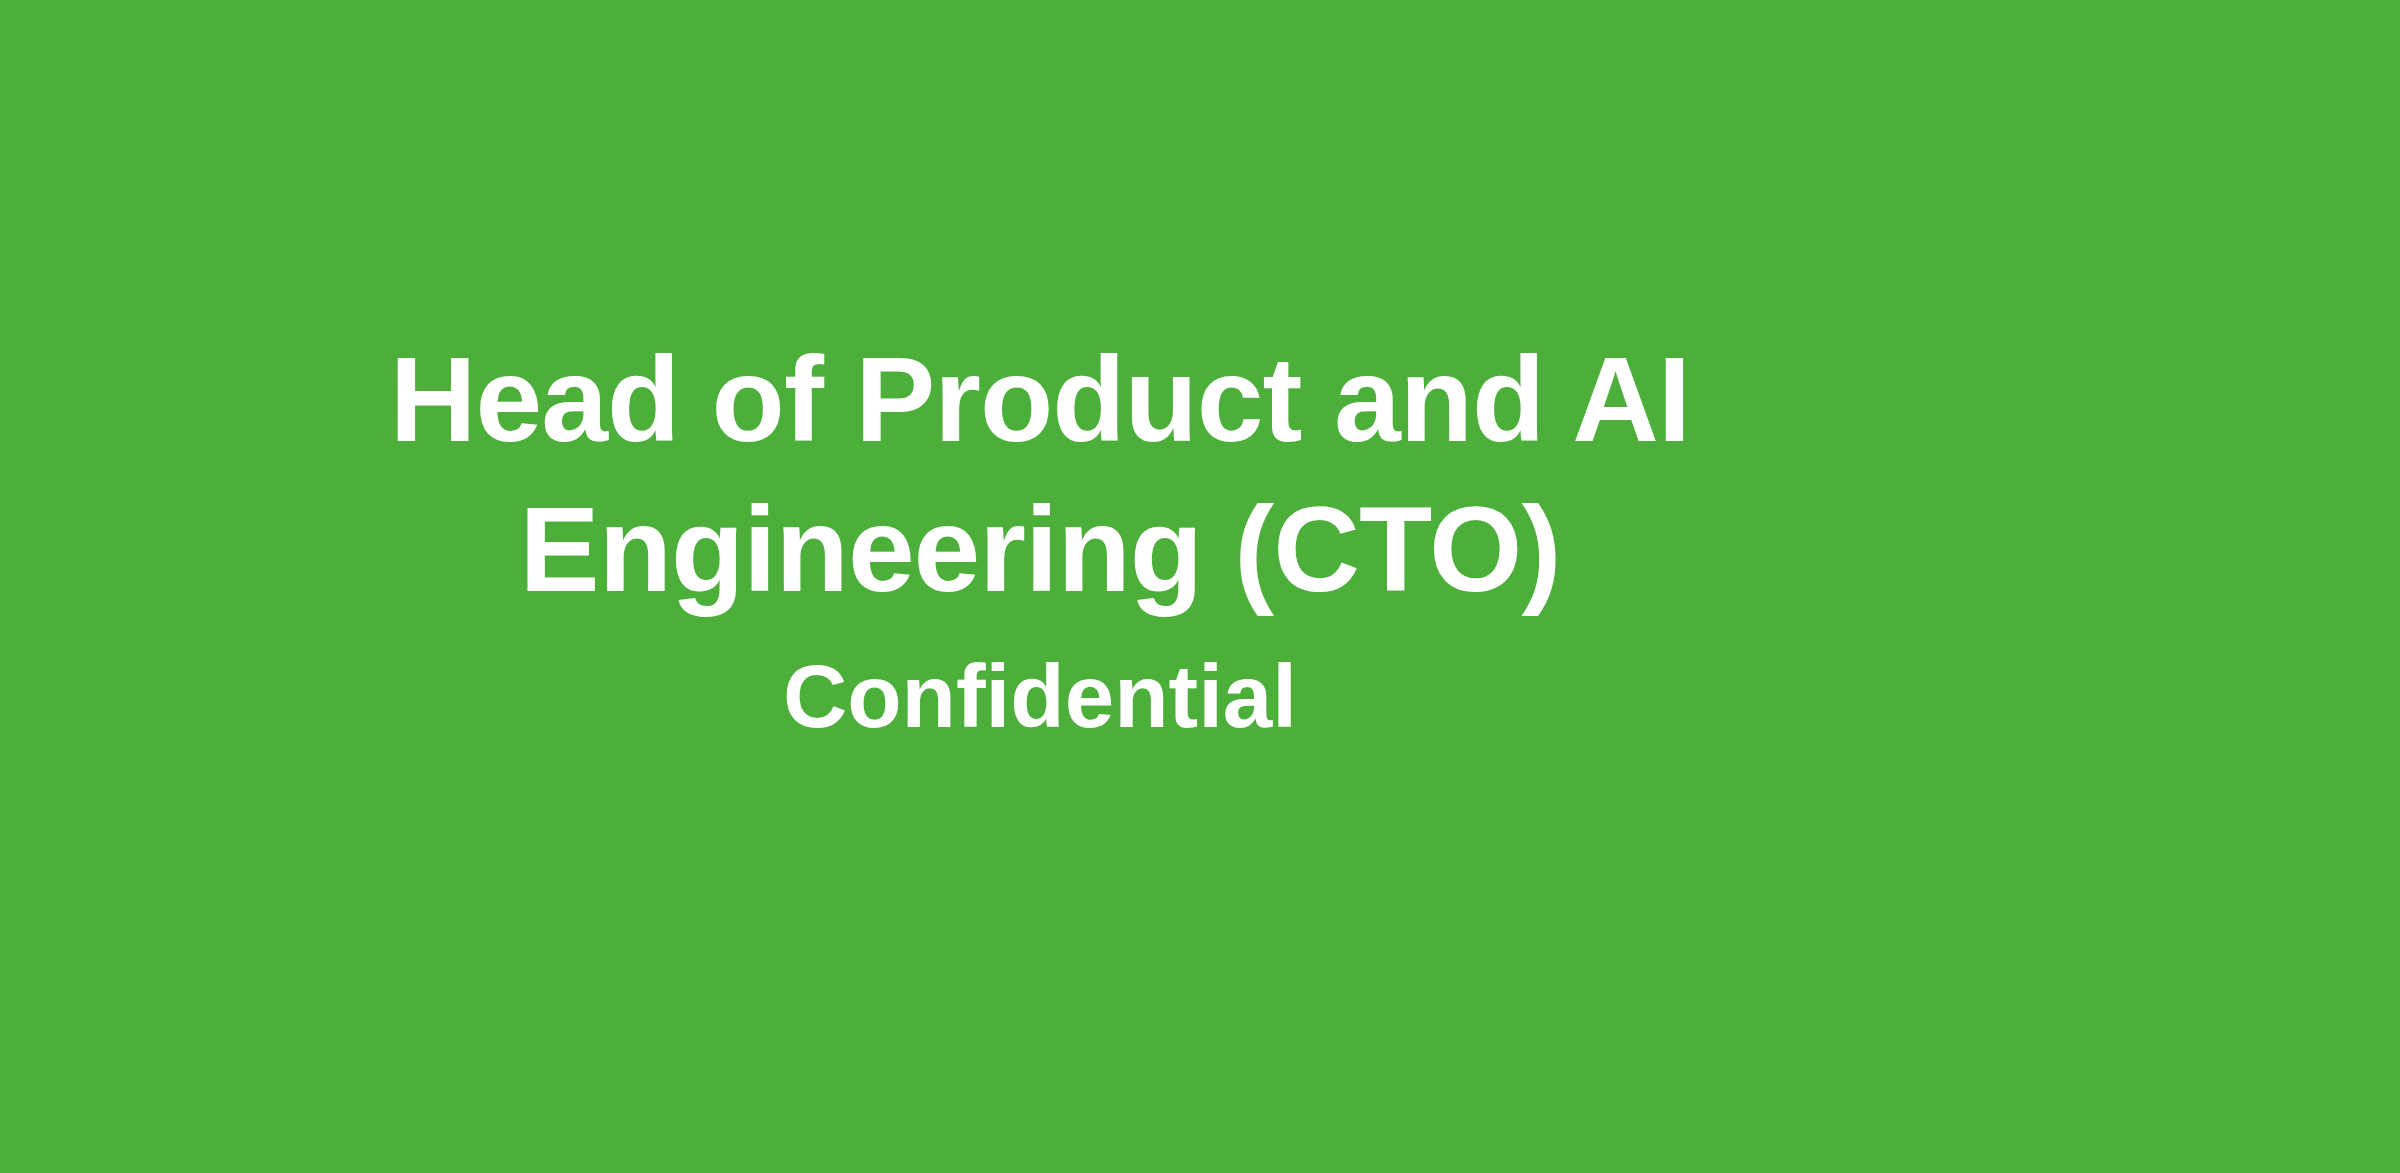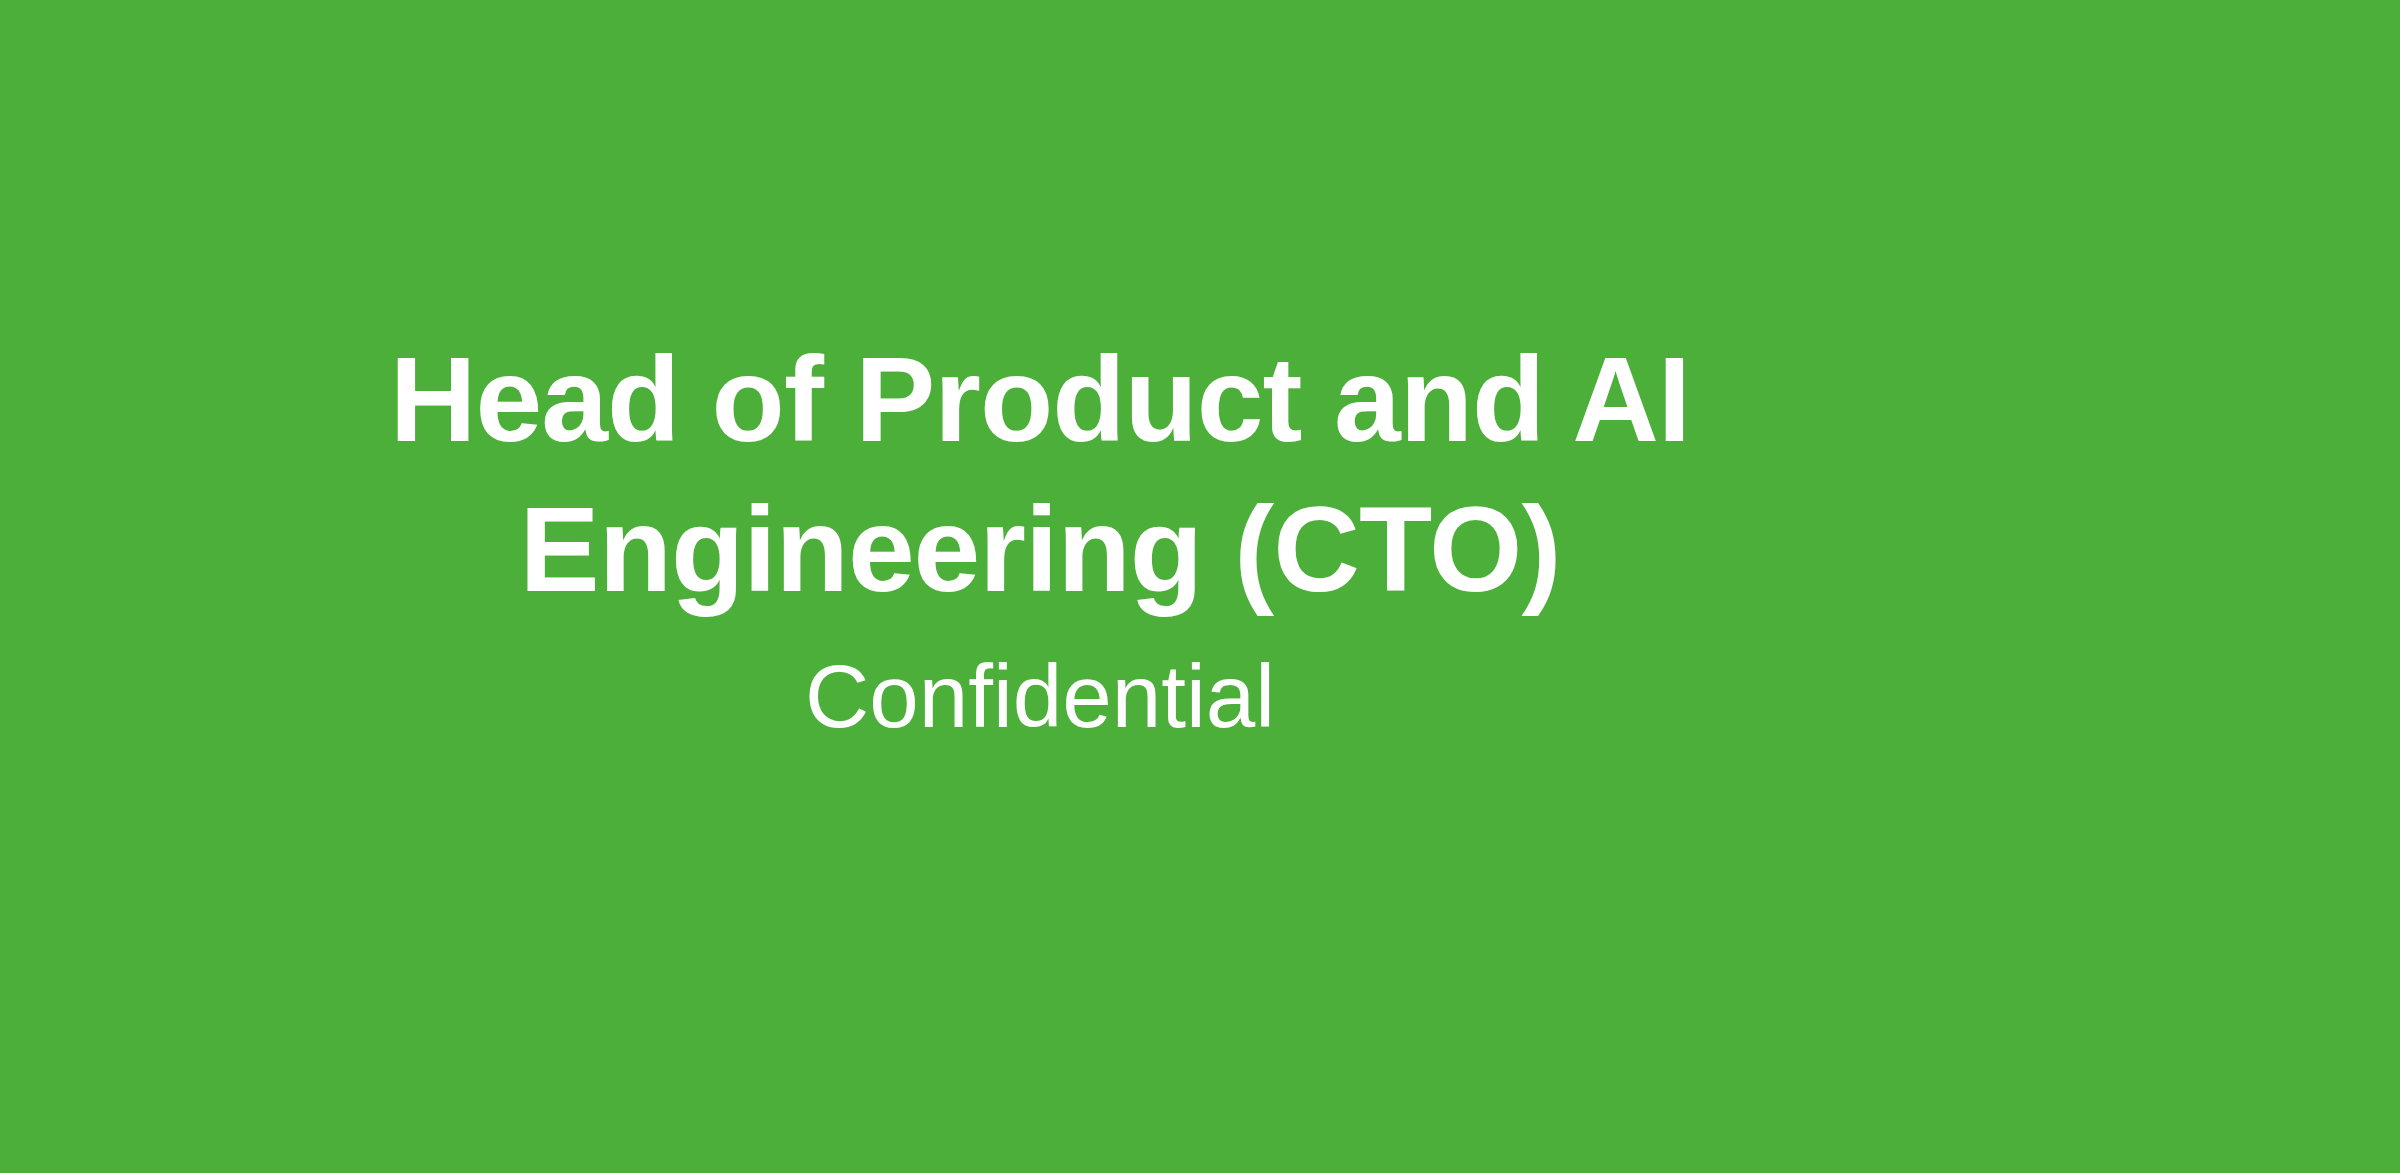--- a/index.html
+++ b/index.html
@@ -54,21 +54,21 @@
     word-wrap: break-word;
     -webkit-font-smoothing: antialiased;
   }
 
   .card-subtitle {
     margin: 8px;
     margin-top: 22px;
     font-family: "Liberation Sans", sans-serif;
     font-size: 89px;
     line-height: 100px;
-    font-weight: 400;
+    font-weight: 700;
     letter-spacing: 0px;
     color: #ffffff;
     text-align: right;
     -webkit-font-smoothing: antialiased;
   }
 </style>
 </head>
 <body>
 
 <div class="card" style="background-color: rgb(76, 175, 58);">

